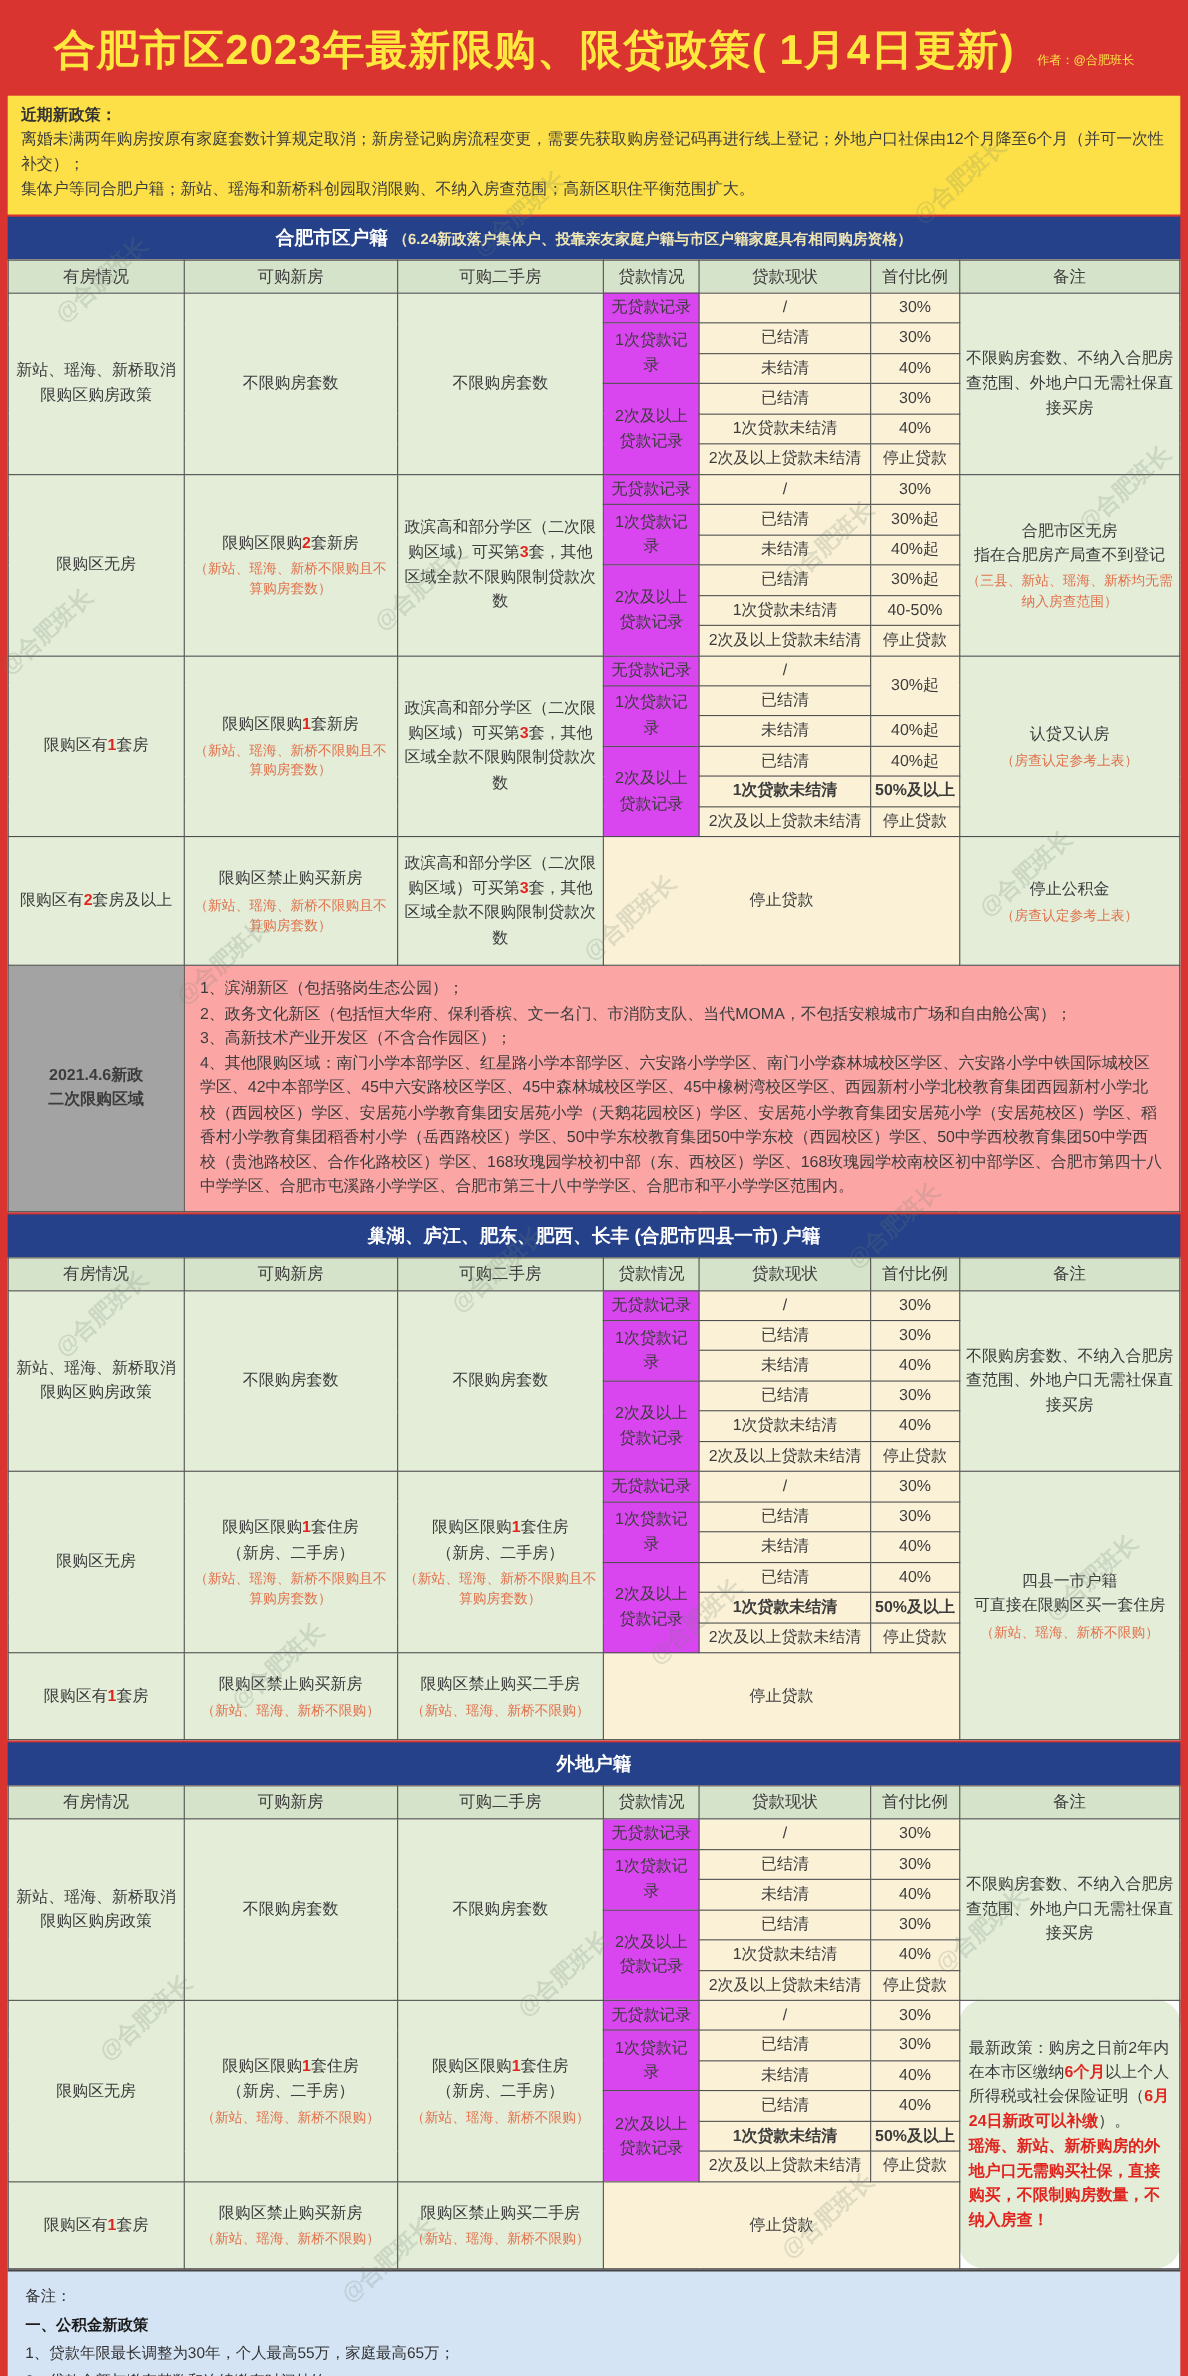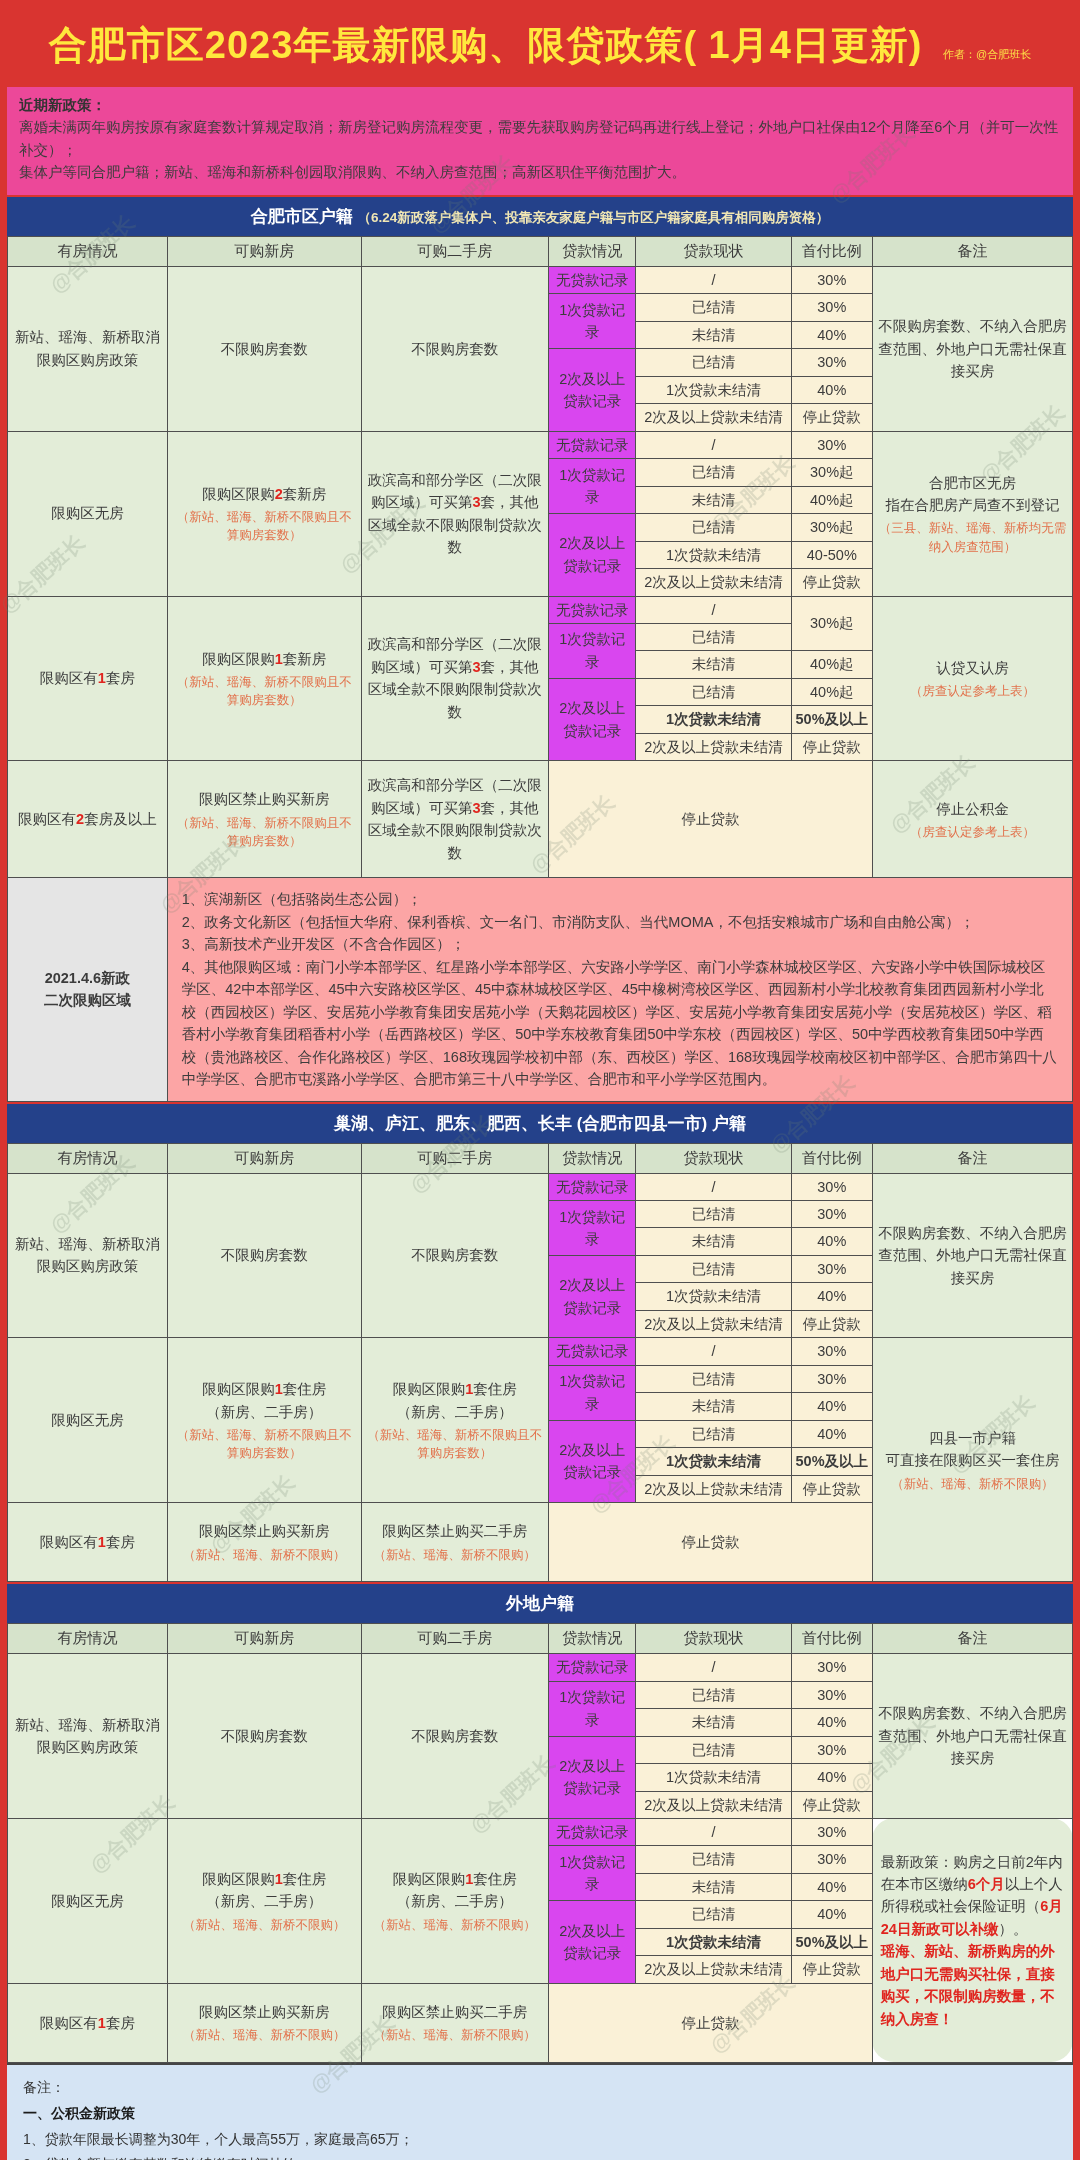--- a/index.html
+++ b/index.html
@@ -1,38 +1,38 @@
 <!DOCTYPE html>
 <html><head>
 <meta charset="utf-8">
 <style>
   html,body{margin:0;padding:0;background:#8a8a8a;font-family:"Liberation Sans","DejaVu Sans",sans-serif;}
   .page{position:relative;width:1080px;min-height:2160px;margin:0 auto;background:#d93430;padding:0 7px 12px;box-sizing:border-box;overflow:hidden;}
   .titlebar{padding:20px 0 16px;text-align:center;}
   .title{font-size:38px;font-weight:bold;color:#ffe83d;letter-spacing:1px;}
   .author{font-size:11px;color:#fde047;margin-left:16px;font-weight:normal;}
-  .notice{background:#ec4899;padding:7px 12px 11px;font-size:14.5px;line-height:1.55;color:#3d3d3d;}
+  .notice{background:#fde047;padding:7px 12px 11px;font-size:14.5px;line-height:1.55;color:#3d3d3d;}
   .notice .nh{font-weight:bold;color:#333;}
   .band{background:#24418a;color:#ffffff;text-align:center;padding:8px 6px;font-size:17px;font-weight:bold;margin-top:2px;}
   .band .sub{font-size:13.5px;font-weight:bold;color:#f0e6b4;}
   table.t{width:100%;border-collapse:collapse;background:#ffffff;table-layout:fixed;}
   .w1{width:15%}.w2{width:18.2%}.w3{width:17.6%}.w4{width:8.2%}.w5{width:14.6%}.w6{width:7.6%}.w7{width:18.8%}
   .t th{background:#d6e3cb;border:1px solid #4f4f4f;font-weight:normal;font-size:15px;color:#3c3c3c;height:27px;margin-left:19px;}
   .t td{border:1px solid #4f4f4f;font-size:14.5px;color:#3c3c3c;text-align:center;vertical-align:middle;padding:2px 3px;line-height:1.55;}
   .g{background:#e3edd8;}
   .c{background:#d946ef;}
   .c2{background:#faf1d7;}
   .h{height:22px;}
   .num{color:#e0251f;font-weight:bold;}
   .rn{color:#e2714b;font-size:12.5px;line-height:1.45;margin-top:3px;}
   .rb{color:#e0251f;font-weight:bold;}
   .rk{line-height:1.7;font-size:15px;}
   .rD td{height:112px;}
   .rS td{height:74px;}
-  .zl{background:#e5e5e5;font-size:19px;font-weight:bold;color:#2e2e2e;line-height:1.8;}
+  .zl{background:#a3a3a3;font-size:19px;font-weight:bold;color:#2e2e2e;line-height:1.8;}
   .zc{background:#fca5a5;text-align:left !important;font-size:13.5px;line-height:1.85;padding:10px 14px !important;color:#333;}
   .notes{background:#d5e4f4;padding:10px 16px 18px;font-size:14px;line-height:1.85;color:#333;border-top:2px solid #454545;}
   .notes .hd{font-weight:bold;color:#1b1b1b;}
   .lft{text-align:left !important;padding:4px 8px !important;border-radius:22px;}
   .wm{position:absolute;left:0;top:0;right:0;bottom:0;pointer-events:none;z-index:9;}
   .wm span{position:absolute;transform:rotate(-42deg);font-size:21px;color:rgba(110,130,110,0.20);white-space:nowrap;font-weight:bold;}
 </style>
 </head>
 <body>
 

